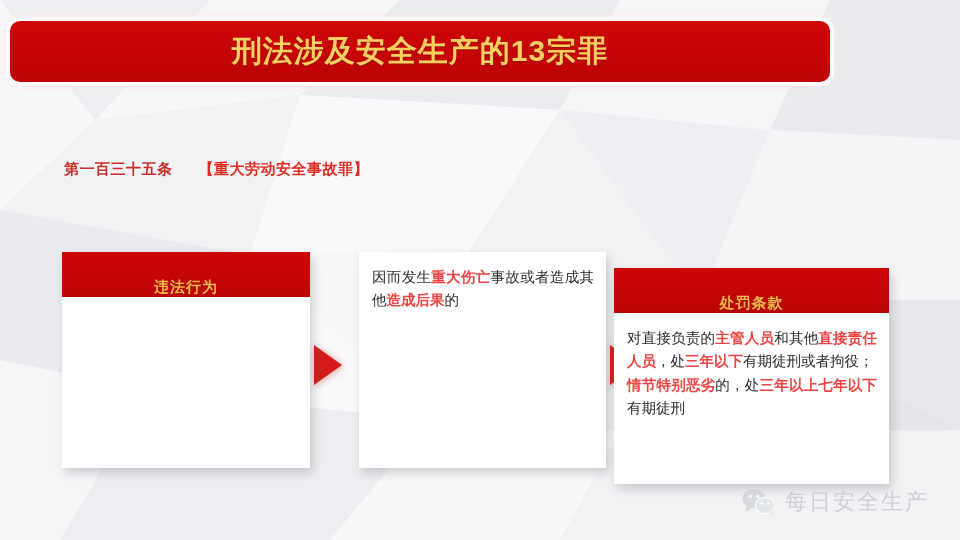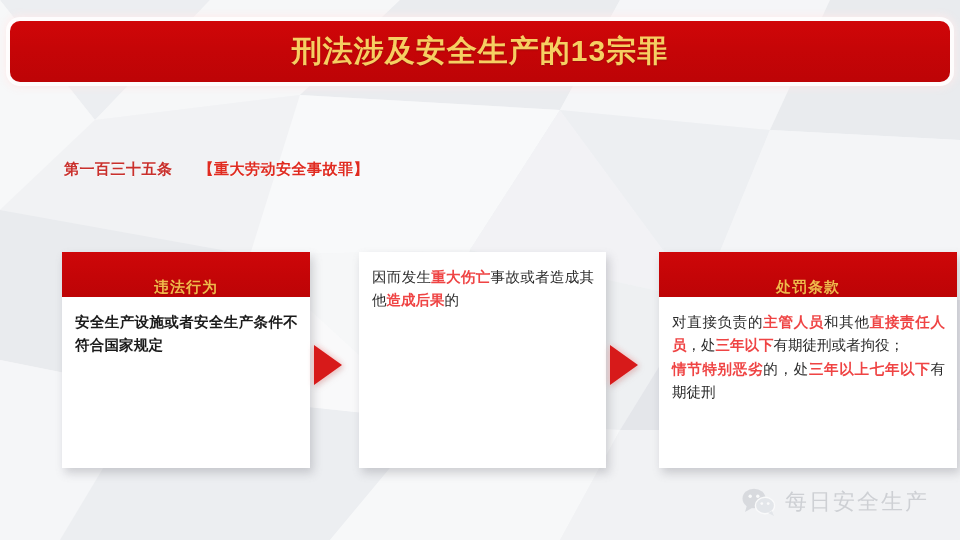--- a/index.html
+++ b/index.html
@@ -21,21 +21,21 @@
     position: absolute;
     left: 0; top: 0;
     width: 960px; height: 540px;
   }
 
   
   .title-wrap {
     position: absolute;
     left: 10px;
     top: 21px;
-    width: 940px;
+    width: 820px;
     height: 61px;
     border-radius: 10px;
     background: linear-gradient(180deg, #d00608 0%, #c60507 45%, #bd0406 100%);
     box-shadow: 0 0 0 4px rgba(255,255,255,0.85),
                 0 0 9px 5px rgba(255,235,235,0.9),
                 0 2px 5px rgba(120,60,60,0.18);
     display: flex;
     align-items: center;
     justify-content: center;
   }
@@ -66,21 +66,21 @@
 
   
   .card {
     position: absolute;
     top: 252px;
     background: #ffffff;
     box-shadow: 3px 5px 9px rgba(110,110,120,0.30);
   }
   .card.c1 { left: 62px;  width: 248px; height: 216px; }
   .card.c2 { left: 359px; width: 247px; height: 216px; }
-  .card.c3 { left: 659px; width: 298px; height: 216px; }
+  .card.c3 { left: 614px; width: 275px; height: 216px; margin-top: 16px; }
 
   .card-head {
     height: 45px;
     background: linear-gradient(180deg, #ce0709 0%, #c40507 55%, #bd0406 100%);
     display: flex;
     align-items: flex-end;
     justify-content: center;
   }
   .card-head-text {
     color: #f1b84a;
@@ -167,21 +167,20 @@
   </div>
 
   <div class="subtitle">
     <span class="art">第一百三十五条</span><span class="gap"></span><span class="crime">【重大劳动安全事故罪】</span>
   </div>
 
   <div class="card c1">
     <div class="card-head">
       <span class="card-head-text">违法行为</span>
     </div>
-    <div class="card-body">安全生产设施或者安全生产条件不符合国家规定</div>
   </div>
 
   <div class="arrow a1"></div>
 
   <div class="card c2">
     <div class="card-body"><span>因而发生</span><span class="b">重大伤亡</span><span>事故或者造成其他</span><span class="b">造成后果</span><span>的</span></div>
   </div>
 
   <div class="arrow a2"></div>
 

